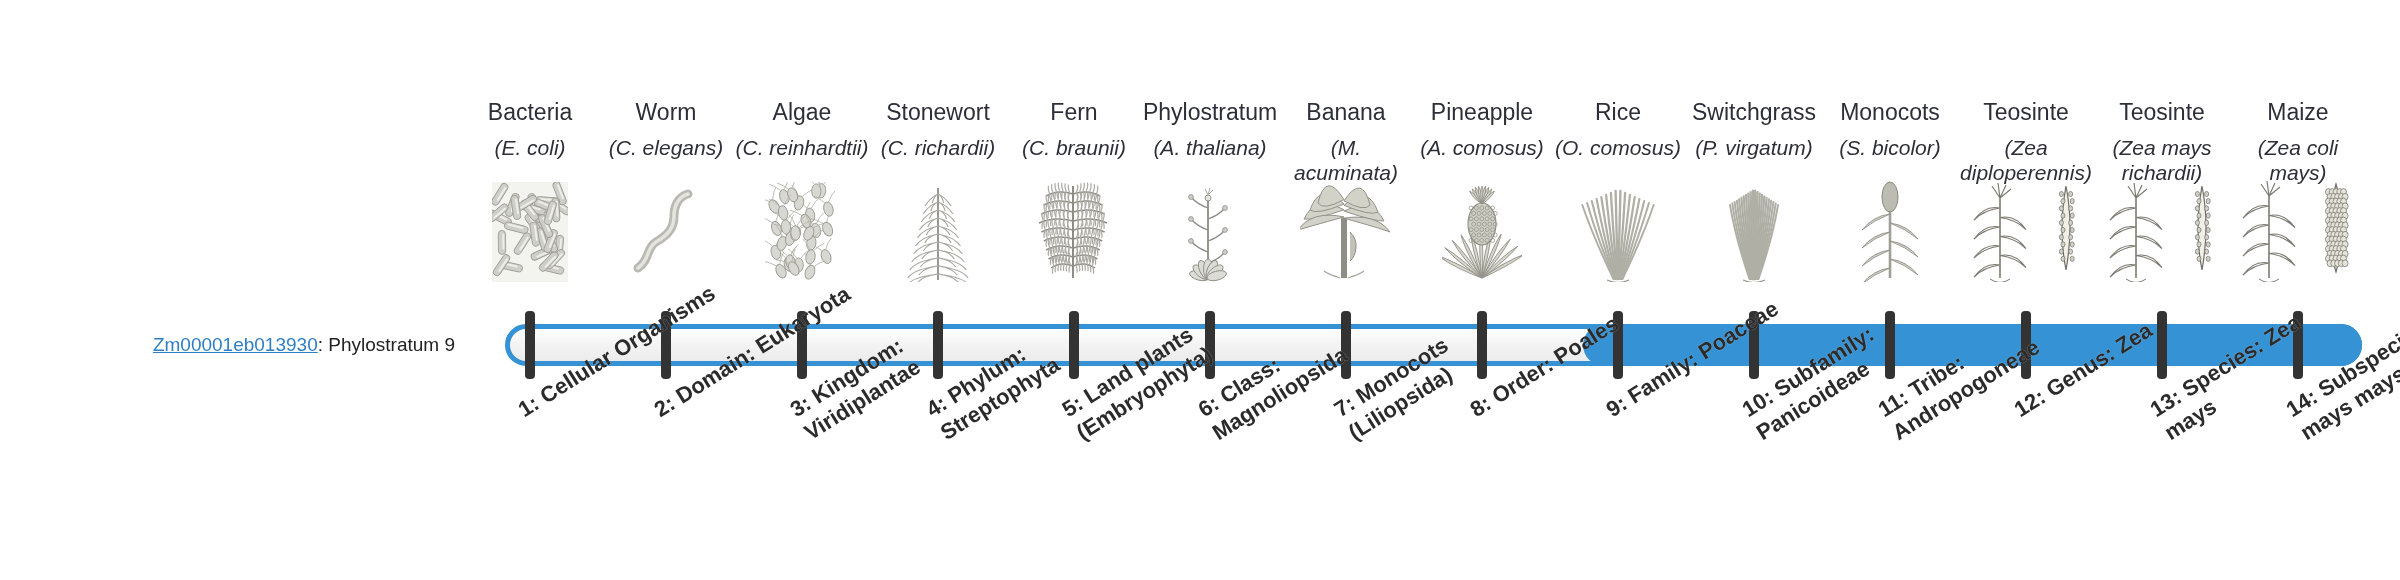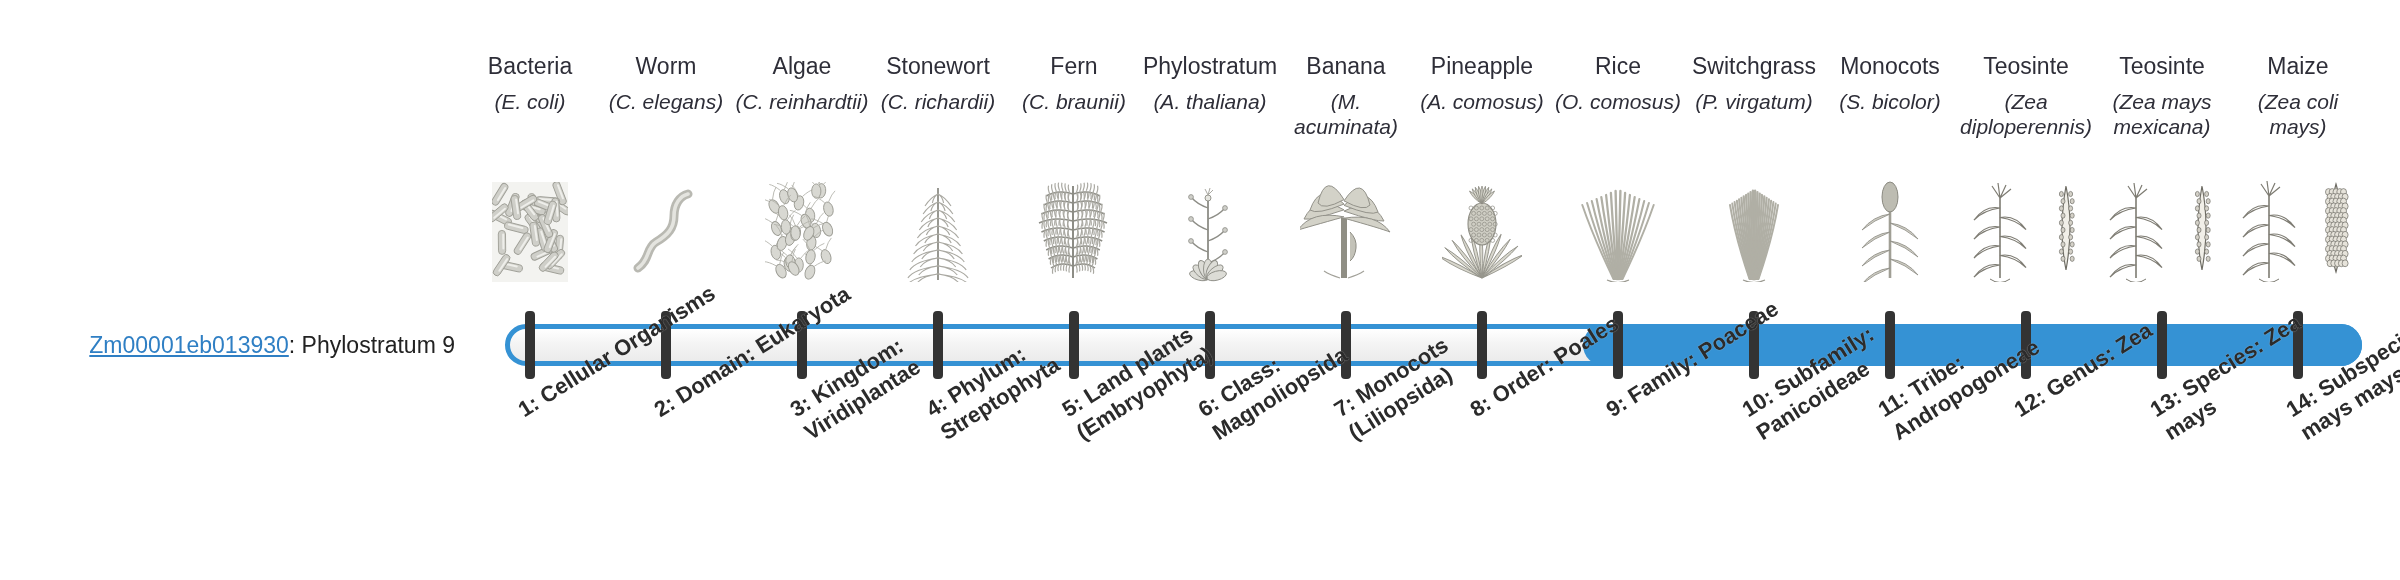--- a/index.html
+++ b/index.html
@@ -22,21 +22,21 @@
     height: 580px;
   }
 
   
   #gene-label {
     position: absolute;
     left: 0;
     top: 330px;
     width: 455px;
     text-align: right;
-    font-size: 23px;
+    font-size: 19px;
     line-height: 30px;
     white-space: nowrap;
     color: #222222;
   }
   #gene-label .gene-id {
     color: #2f7fc4;
     text-decoration: underline;
     cursor: pointer;
   }
 
@@ -46,20 +46,21 @@
     top: 52px;
     width: 136px;
     text-align: center;
   }
   .species-common {
     font-size: 23px;
     line-height: 28px;
     color: #2e2e38;
     white-space: nowrap;
     overflow: visible;
+    margin-top: 46px;
   }
   .species-latin {
     margin-top: 9px;
     font-size: 21px;
     line-height: 25px;
     font-style: italic;
     color: #2e2e38;
   }
 
   
@@ -175,21 +176,21 @@
       <div class="species-col" style="left: 1822px;">
         <div class="species-common">Monocots</div>
         <div class="species-latin">(S. bicolor)</div>
       </div>
       <div class="species-col" style="left: 1958px;">
         <div class="species-common">Teosinte</div>
         <div class="species-latin">(Zea diploperennis)</div>
       </div>
       <div class="species-col" style="left: 2094px;">
         <div class="species-common">Teosinte</div>
-        <div class="species-latin">(Zea mays mexicana)</div>
+        <div class="species-latin">(Zea mays richardii)</div>
       </div>
       <div class="species-col" style="left: 2230px; text-align: center;">
         <div class="species-common">Maize</div>
         <div class="species-latin">(Zea coli mays)</div>
       </div>
     </div>
   <div id="art-row">
       <div class="organism-art" style="left: 462px;">
         <svg width="76" height="100" viewBox="0 0 76 100">
           <rect width="76" height="100" fill="#f3f3f0"></rect>

